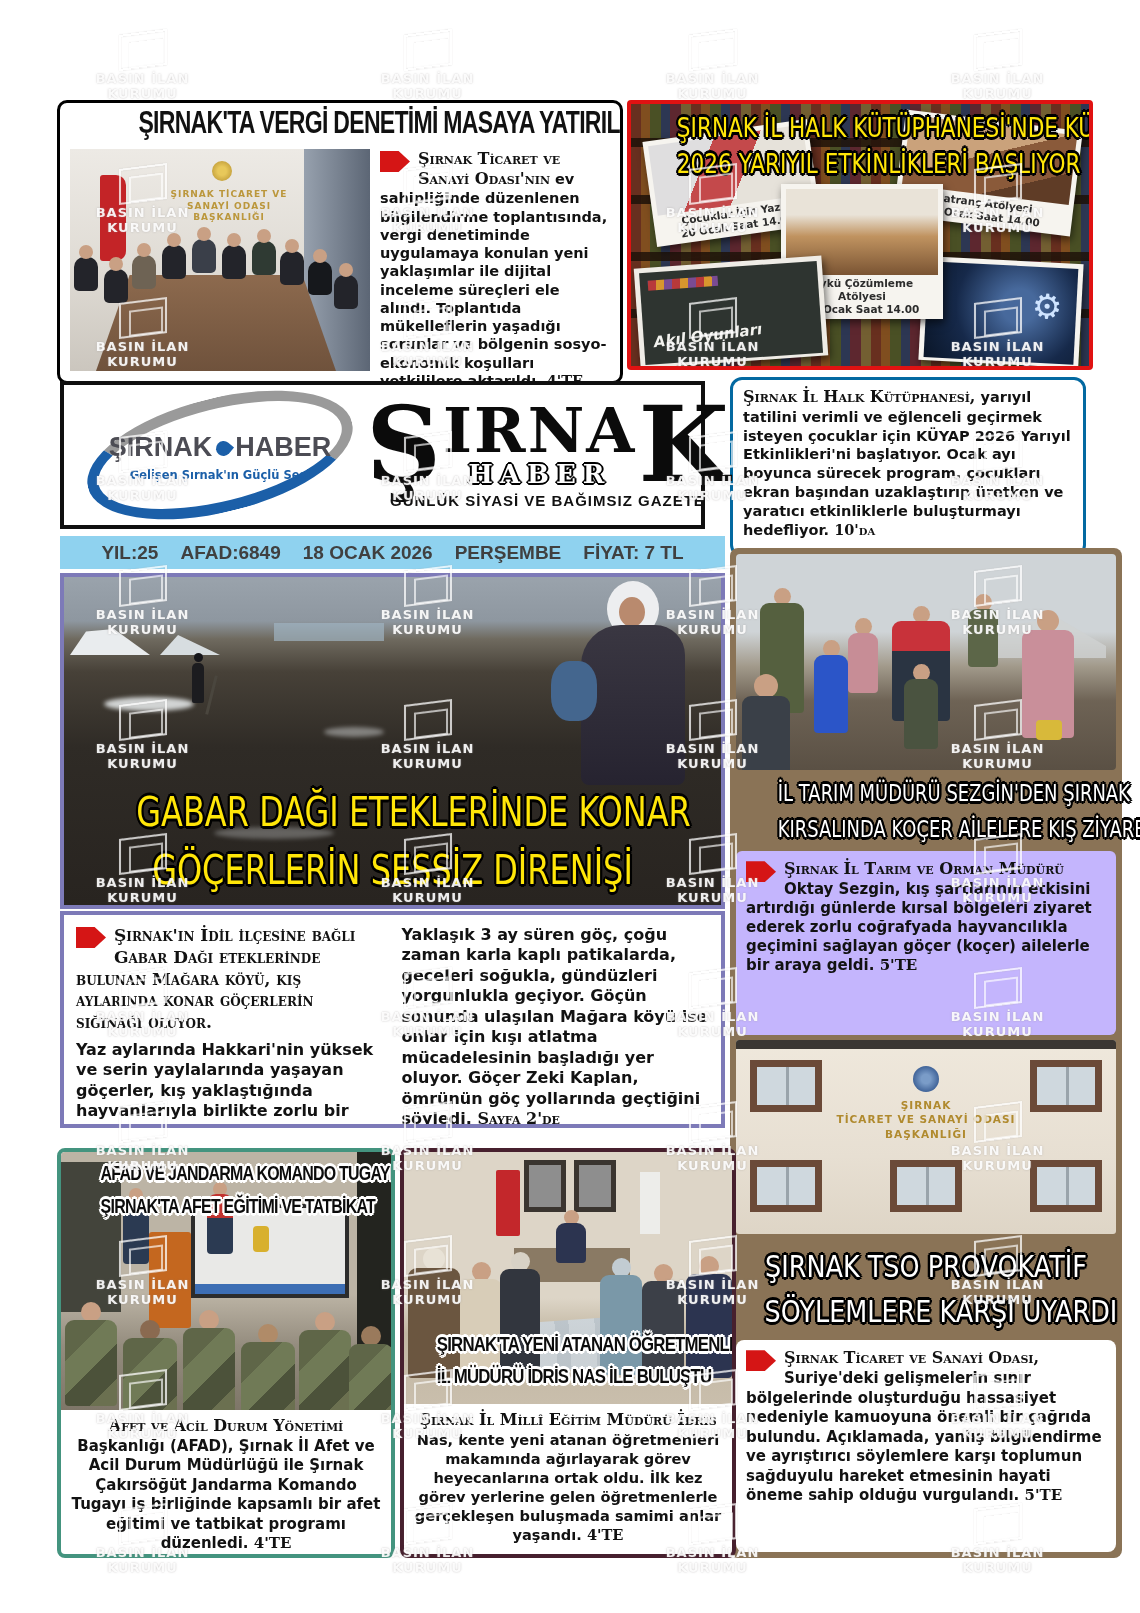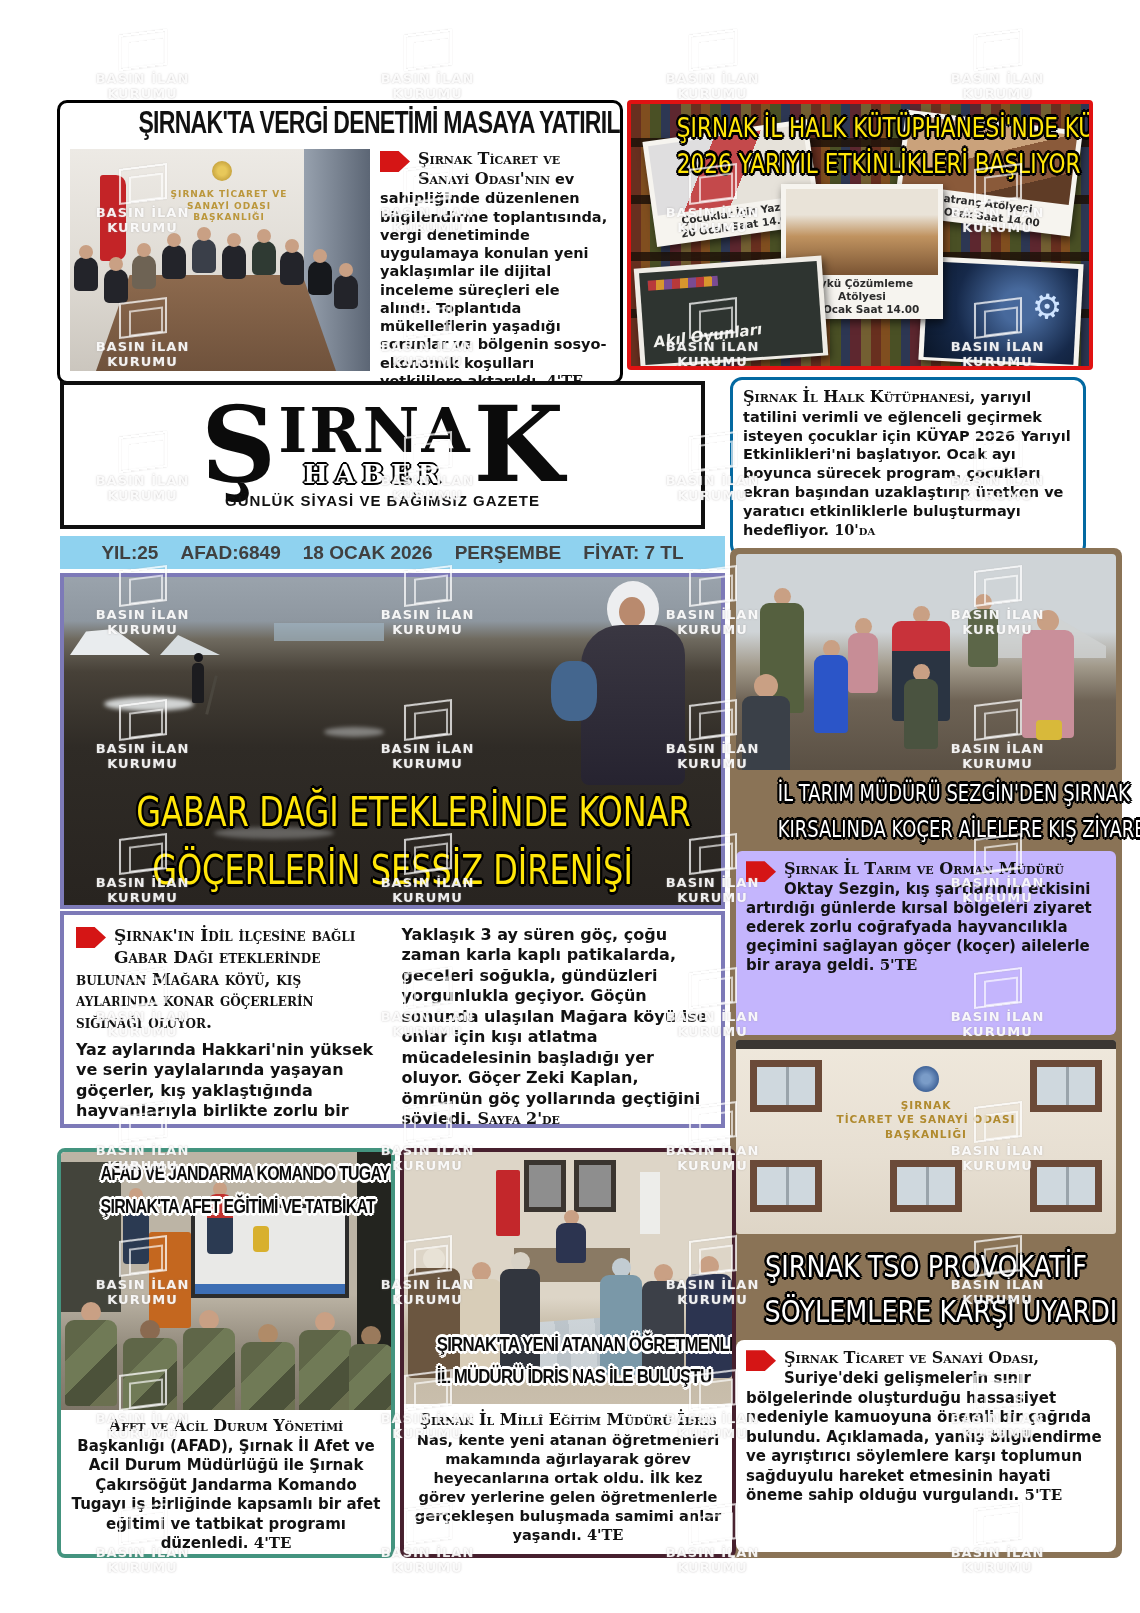--- a/index.html
+++ b/index.html
@@ -262,20 +262,28 @@
   </section>
 
   <section id="art-kuyap-text" class="bb">
     
     <span class="sc" style="font-size:16px">Şırnak İl Halk Kütüphanesi,</span>
     <span>yarıyıl tatilini verimli ve eğlenceli geçirmek isteyen çocuklar için KÜYAP 2026 Yarıyıl Etkinlikleri'ni başlatıyor. Ocak ayı boyunca sürecek program, çocukları ekran başından uzaklaştırıp üretken ve yaratıcı etkinliklerle buluşturmayı hedefliyor.</span>
     <span class="pageref">10'da</span>
   </section>
 
   <header id="masthead">
+    <div class="logo">
+      <span class="arc g"></span>
+      <span class="arc b"></span>
+      <div class="lg-row">
+        <span>ŞIRNAK</span><span class="swoosh"></span><span>HABER</span>
+      </div>
+      <div class="lg-tag">Gelişen Şırnak'ın Güçlü Sesi</div>
+    </div>
     <div class="mast-right">
       <div class="mast-row">
         <span class="mast-big">Ş</span>
         <span class="mast-mid">
           <span class="mast-irna">IRNA</span>
           <span class="mast-haber">HABER</span>
         </span>
         <span class="mast-big">K</span>
       </div>
       <div class="mast-motto">GÜNLÜK SİYASİ VE BAĞIMSIZ GAZETE</div>

